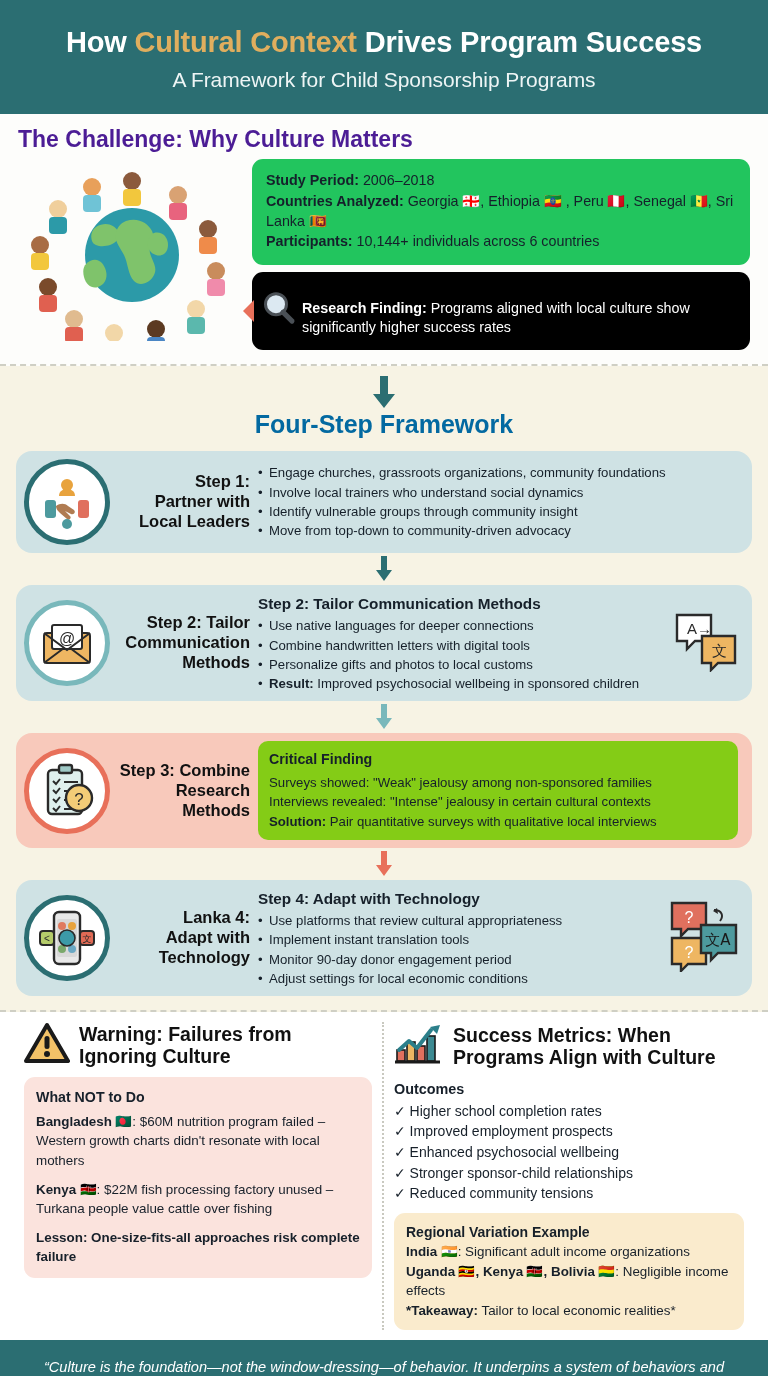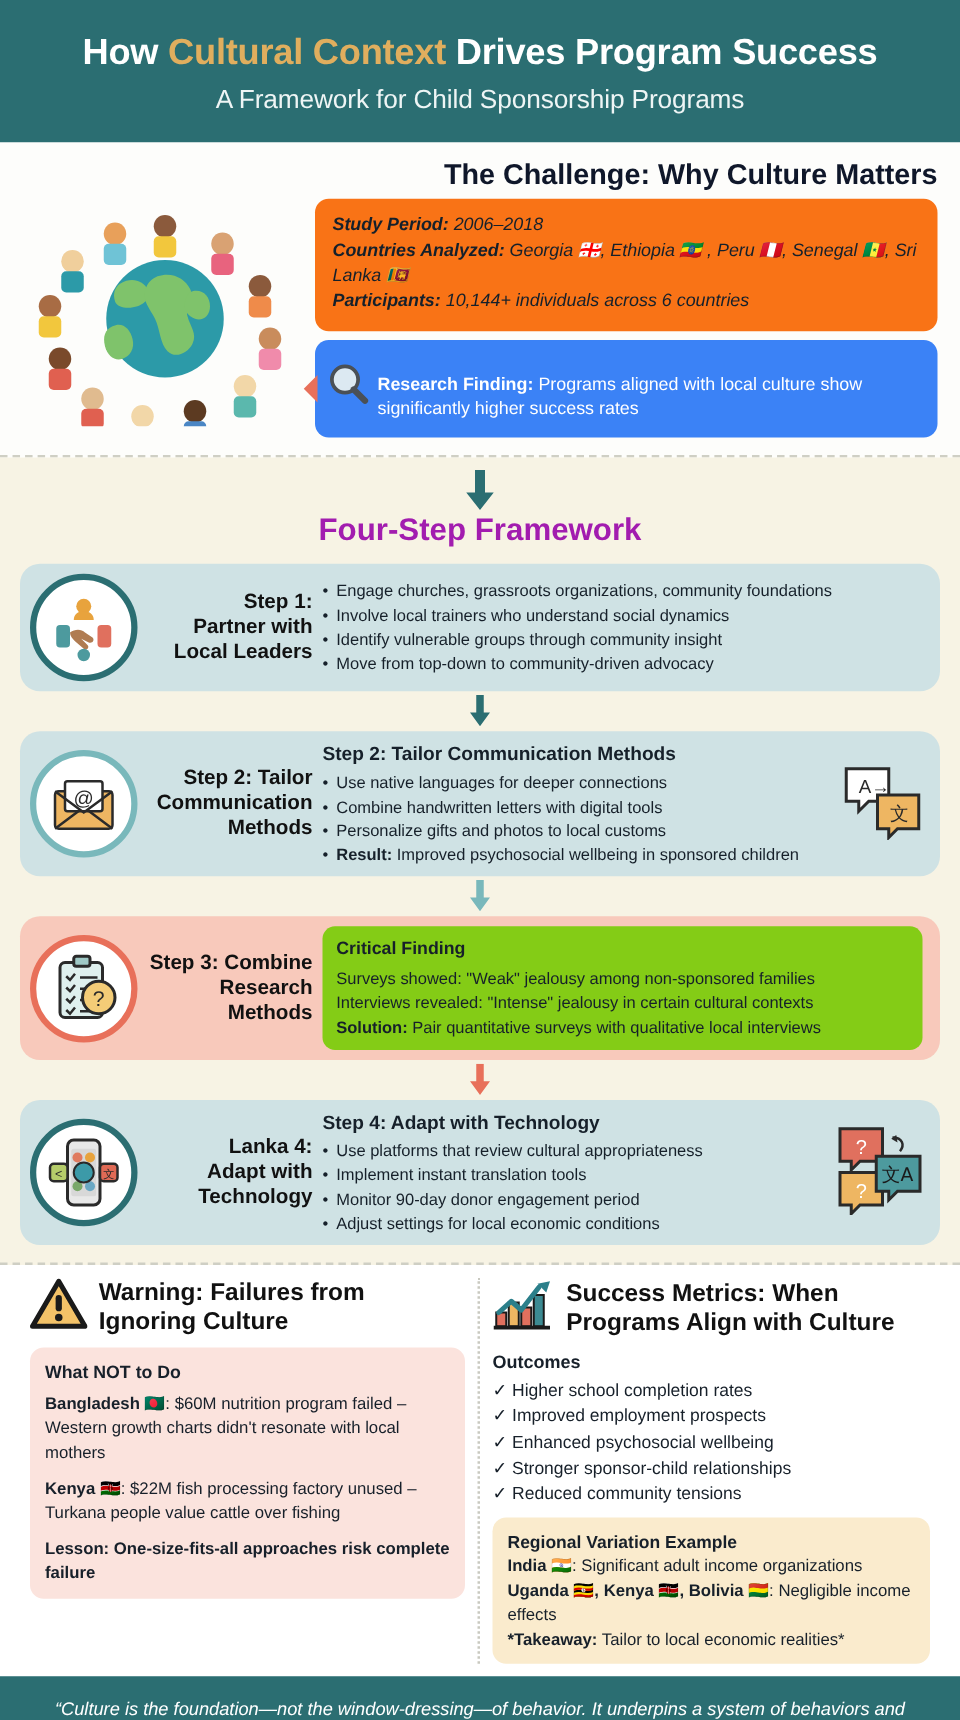--- a/index.html
+++ b/index.html
@@ -38,45 +38,44 @@
   }
 
   
   .challenge {
     background: #fdfdfb;
     padding: 12px 18px 14px 18px;
     border-bottom: 2px dashed #cfcfc4;
     flex: 0 0 auto;
   }
   .sec-title {
-    text-align: right;
+    text-align: left;
     font-size: 23px;
     font-weight: bold;
-    color: #0f172a;
+    color: #4c1d95;
     margin-bottom: 6px;
   }
   .challenge-body { display: flex; align-items: center; gap: 6px; }
   .globe-wrap { flex: 0 0 228px; display: flex; justify-content: center; align-items: center; }
   .challenge-right { flex: 1 1 auto; display: flex; flex-direction: column; gap: 0; }
 
   .study-card {
-    background: #f97316;
+    background: #22c55e;
     border-radius: 11px;
     padding: 11px 14px 13px 14px;
     font-size: 14.3px;
     line-height: 1.42;
     color: #15202b;
-    font-style: italic;
   }
   .study-card b { font-weight: bold; }
 
   .finding-card {
     position: relative;
     margin-top: 7px;
-    background: #3b82f6;
+    background: #000000;
     border-radius: 11px;
     padding: 27px 14px 12px 50px;
     color: #ffffff;
     font-size: 14.3px;
     line-height: 1.38;
   }
   .finding-card b { font-weight: bold; }
   .finding-card .mag {
     position: absolute;
     left: 8px;
@@ -100,21 +99,21 @@
     padding: 6px 16px 14px 16px;
     border-bottom: 2px dashed #cfcfc4;
     flex: 1 1 auto;
   }
   .down-arrow { display: flex; justify-content: center; margin: 4px 0 2px 0; }
   .fw-title {
     text-align: center;
     font-size: 25px;
     font-weight: bold;
     margin: 2px 0 12px 0;
-    color: #a21caf;
+    color: #0369a1;
   }
   .connector { display: flex; justify-content: center; margin: 3px 0; }
 
   .step {
     display: flex;
     align-items: center;
     border-radius: 16px;
     padding: 8px 14px 8px 8px;
     gap: 8px;
     min-height: 94px;

